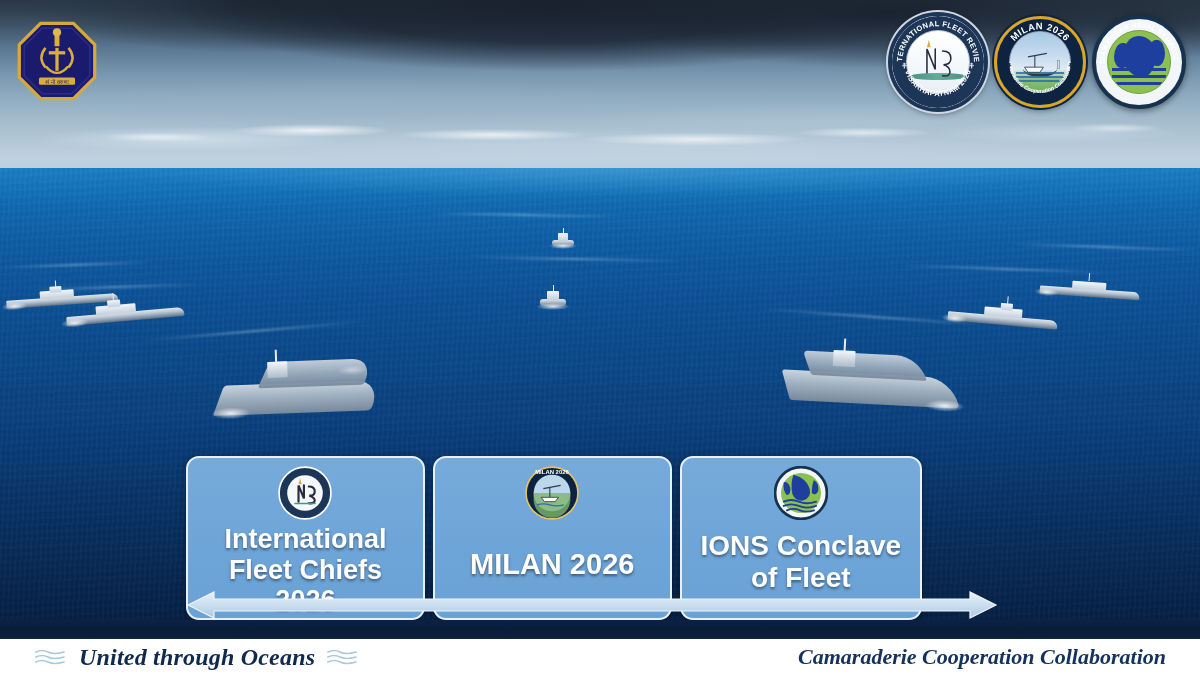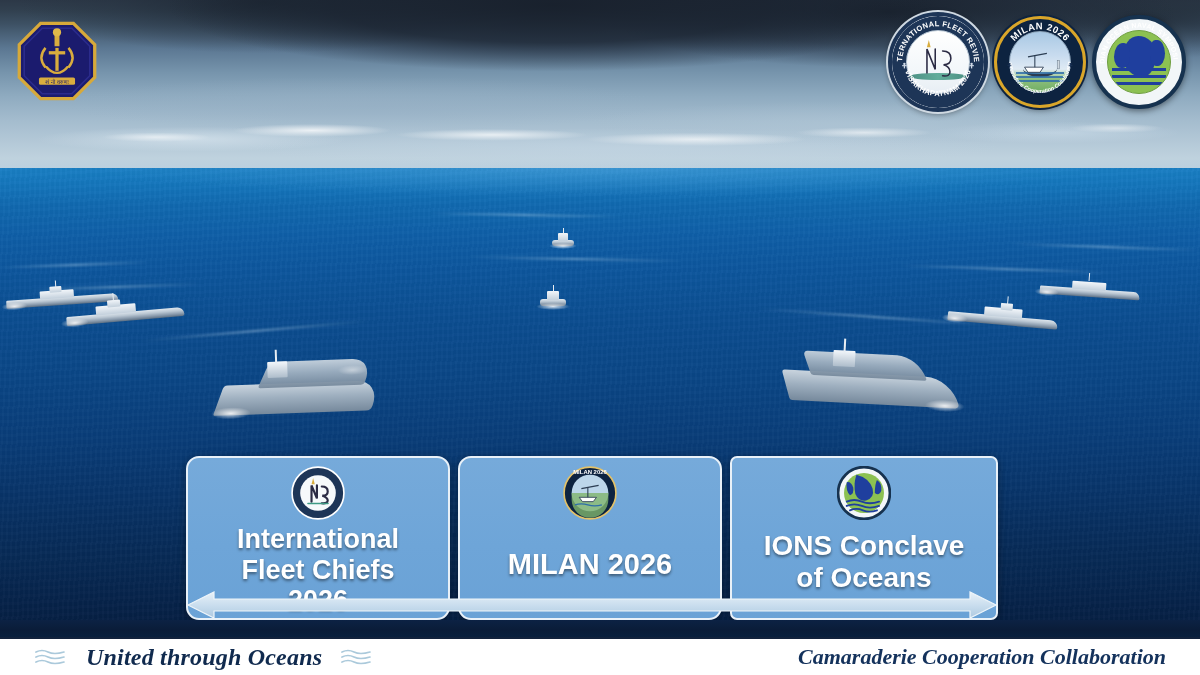--- a/index.html
+++ b/index.html
@@ -176,35 +176,35 @@
     position:absolute; right:8%; top:14%; width:24%; height:42%;
     background:#1f3f9e; border-radius:40% 60% 55% 45%;
   }
   .ions .waves {
     position:absolute; left:6%; right:6%; bottom:10%; height:30%;
     background:repeating-linear-gradient(to bottom, #1f3f9e 0 3px, transparent 3px 7px);
   }
 
   
   .card-row {
-    position:absolute; left:186px; top:456px; width:812px; height:164px;
+    position:absolute; left:186px; top:456px; width:736px; height:164px;
     display:flex; gap:8px;
   }
   .card {
     position:relative;
     background:linear-gradient(to bottom, #76aada 0%, #6ea5d8 55%, #6aa2d6 100%);
     border:2px solid #e9f1f8;
     border-radius:13px;
     display:flex; flex-direction:column; align-items:center;
     padding-top:8px;
     box-shadow:0 2px 8px rgba(0,0,0,.35);
   }
   .card.c1 { width:264px; }
   .card.c2 { width:264px; }
-  .card.c3 { width:268px;border-radius:7px; }
+  .card.c3 { width:268px; }
 
   .card-badge { width:54px; height:54px; flex:none; margin-bottom:2px; }
 
   .card-title {
     color:#ffffff; font-weight:bold; text-align:center; line-height:1.13;
     text-shadow:0 2px 3px rgba(0,0,0,.45);
     padding:0 6px;
   }
   .c1 .card-title { font-size:27px; margin-top:2px; }
   .c2 .card-title { font-size:29px; margin-top:26px; }
@@ -220,21 +220,21 @@
   .navy-band {
     position:absolute; left:0; top:620px; width:1200px; height:17px;
     background:linear-gradient(to bottom,#0c2244,#0a1c38 60%,#09203d);
   }
   .footer {
     position:absolute; left:0; top:637px; width:1200px; height:38px;
     background:#ffffff; border-top:2px solid #12223c;
     display:flex; align-items:center; justify-content:space-between;
     padding:0 34px;
   }
-  .footer-left { display:flex; align-items:center; gap:18px; }
+  .footer-left { display:flex; align-items:center; gap:11px; }
   .footer-text {
     font-family:"Liberation Serif", serif; font-weight:bold; font-style:italic;
     color:#102a4e; font-size:24px; letter-spacing:.2px; white-space:nowrap;
   }
   .footer-right {
     font-family:"Liberation Serif", serif; font-weight:bold; font-style:italic;
     color:#14325c; font-size:22px; white-space:nowrap;
   }
   .wavy { flex:none; opacity:.75; }
 </style>
@@ -477,21 +477,21 @@
           <path d="M74 26 Q84 32 82 46 Q78 56 70 50 Q70 34 74 26 Z" fill="#1f3f9e"></path>
           <g stroke="#1f3f9e" stroke-width="3.4" fill="none" stroke-linecap="round">
             <path d="M18 66 Q32 60 46 66 T78 66"></path>
             <path d="M18 74 Q32 68 46 74 T78 74"></path>
             <path d="M24 82 Q36 77 48 82 T74 82"></path>
           </g>
         </svg>
       </div>
       <div class="card-title">
         <div>IONS Conclave</div>
-        <div>of Oceans</div>
+        <div>of Fleet</div>
       </div>
     </div>
   </div>
 
   <div class="arrow-bar">
     <svg width="812" height="30" viewBox="0 0 812 30">
       <defs>
         <linearGradient id="arrGrad" x1="0" y1="0" x2="0" y2="1">
           <stop offset="0%" stop-color="#e8f1f8"></stop>
           <stop offset="55%" stop-color="#c7dced"></stop>

